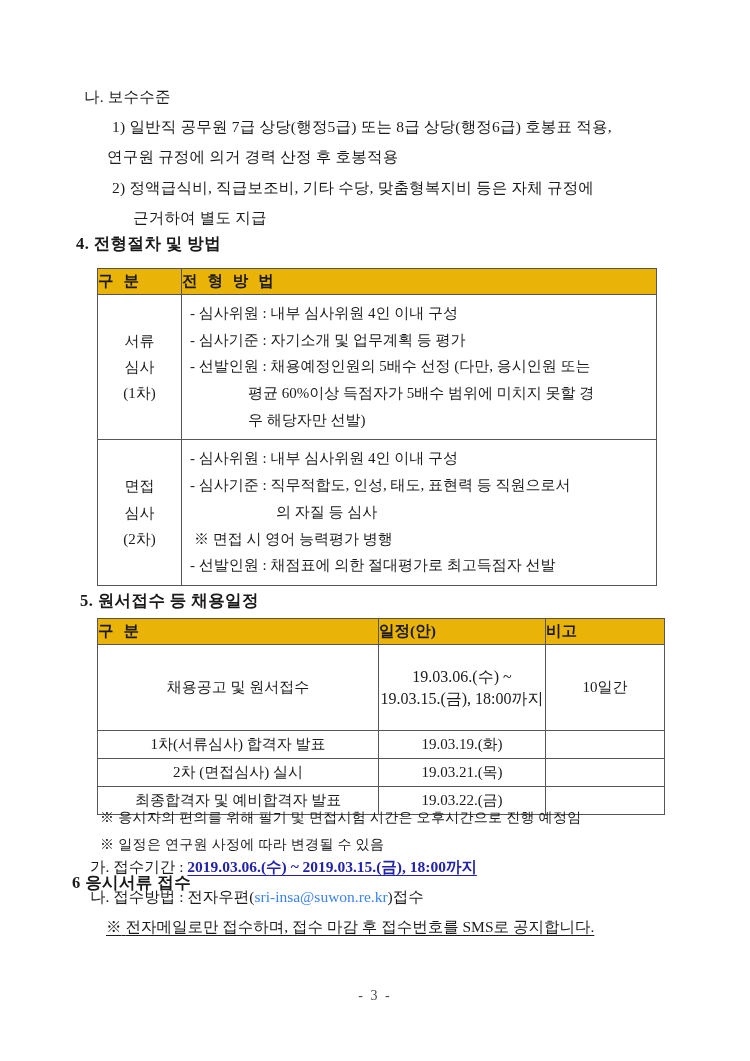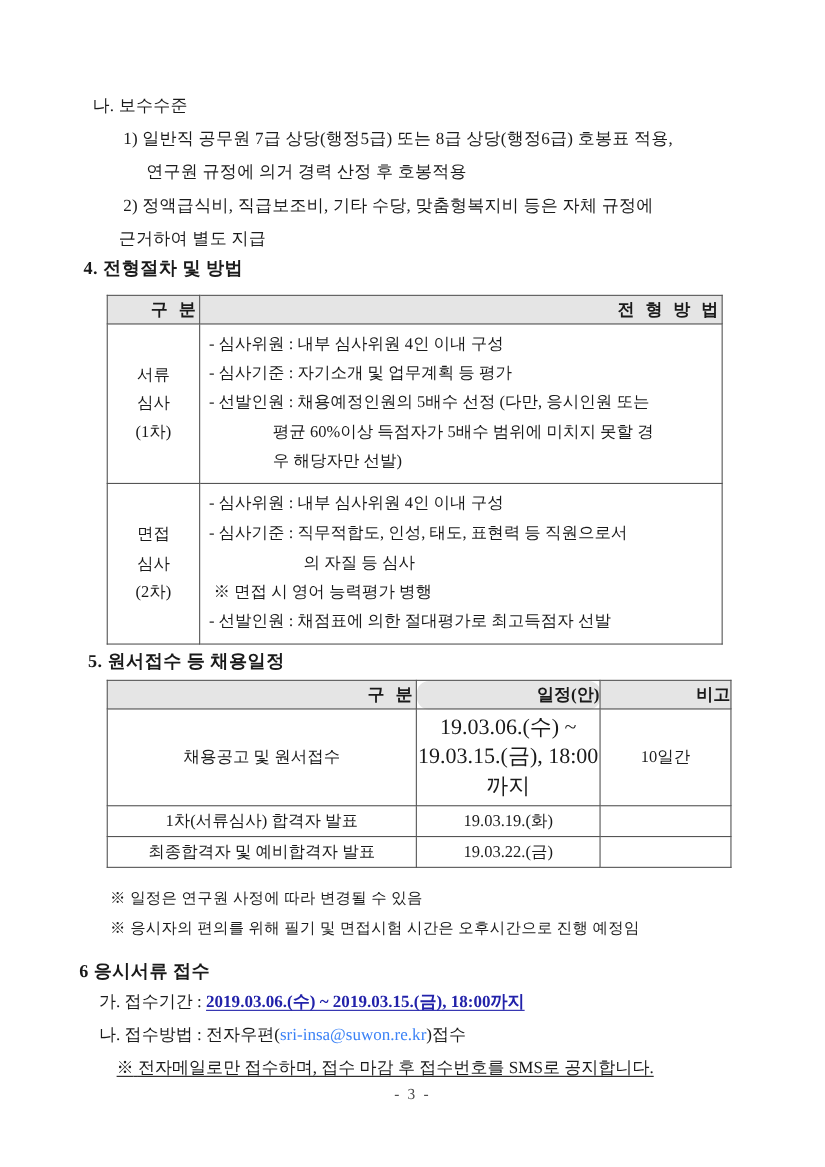--- a/index.html
+++ b/index.html
@@ -34,44 +34,44 @@
   .section-head {
     font-size: 16.5px;
     font-weight: bold;
     letter-spacing: 0.4px;
     white-space: nowrap;
   }
 
   .blk-intro { position: absolute; left: 84px; top: 82px; }
   .blk-intro .l1 { margin-left: 0px; }
   .blk-intro .l2 { margin-left: 28px; }
-  .blk-intro .l3 { margin-left: 49px; }
+  .blk-intro .l3 { margin-left: 23px; }
   .blk-intro .l4 { margin-left: 28px; }
-  .blk-intro .l5 { margin-left: 24px; }
+  .blk-intro .l5 { margin-left: 49px; }
 
   .head4 { position: absolute; left: 76px; top: 233px; }
   .head5 { position: absolute; left: 80px; top: 590px; }
   .head6 { position: absolute; left: 72px; top: 872px; }
 
   
   table {
     border-collapse: collapse;
     position: absolute;
     table-layout: fixed;
   }
   table td, table th {
     border: 1px solid #555555;
     font-size: 15px;
     font-weight: normal;
     padding: 0;
     vertical-align: middle;
   }
   .thead-cell {
-    background: #e5e5e5;
-    text-align: right;
+    background: #eab308;
+    text-align: left;
     font-weight: bold;
     letter-spacing: 3px;
     height: 25px;
     font-size: 15.5px;
   }
   .thead-cell.tight { letter-spacing: 0px; }
 
   
   #table-process {
     left: 97px;
@@ -109,47 +109,47 @@
     left: 97px;
     top: 618px;
     width: 566px;
   }
   #table-schedule td {
     text-align: center;
     height: 27px;
     font-size: 15px;
   }
   #table-schedule .c1 { width: 280px; }
-  #table-schedule .c2 { width: 166px; border-radius: 11px; }
+  #table-schedule .c2 { width: 166px; }
   #table-schedule .c3 { width: 118px; }
   #table-schedule .two-line {
     line-height: 1.35;
-    padding: 3px 0;
-    font-size: 20px;
+    padding: 21px 0;
+    font-size: 16px;
     margin-top: 31px;
   }
   #table-schedule .bold-row td { font-weight: bold; letter-spacing: 1px; }
   #table-schedule .bold-row td.c2 { letter-spacing: 0px; }
 
   
   .notes {
     position: absolute;
     left: 100px;
     top: 804px;
   }
   .notes .nline {
     font-size: 14px;
     line-height: 1.95;
     white-space: nowrap;
     letter-spacing: 0.3px;
   }
   .notes .mark { margin-right: 4px; }
 
   
-  .blk6 { position: absolute; left: 90px; top: 896px; }
+  .blk6 { position: absolute; left: 90px; top: 852px; }
   .blk6 .l { font-size: 15.5px; line-height: 1.95; white-space: nowrap; }
   .blk6 .indent1 { margin-left: 0px; }
   .blk6 .indent2 { margin-left: 16px; }
   .hl-blue {
     color: #2222aa;
     font-weight: bold;
     text-decoration: underline;
     text-underline-offset: 3px;
   }
   .mail-blue { color: #3b82f6; }
@@ -235,33 +235,38 @@
           <div>19.03.15.(금), 18:00까지</div>
         </td>
         <td class="c3">10일간</td>
       </tr>
       <tr>
         <td class="c1">1차(서류심사) 합격자 발표</td>
         <td class="c2">19.03.19.(화)</td>
         <td class="c3"></td>
       </tr>
       <tr>
+        <td class="c1">2차 (면접심사) 실시</td>
+        <td class="c2">19.03.21.(목)</td>
+        <td class="c3"></td>
+      </tr>
+      <tr>
         <td class="c1">최종합격자 및 예비합격자 발표</td>
         <td class="c2">19.03.22.(금)</td>
         <td class="c3"></td>
       </tr>
     </tbody>
   </table>
 
   <div class="notes">
     <div class="nline">
+      <span class="mark">※</span><span>응시자의 편의를 위해 필기 및 면접시험 시간은 오후시간으로 진행 예정임</span>
+    </div>
+    <div class="nline">
       <span class="mark">※</span><span>일정은 연구원 사정에 따라 변경될 수 있음</span>
-    </div>
-    <div class="nline">
-      <span class="mark">※</span><span>응시자의 편의를 위해 필기 및 면접시험 시간은 오후시간으로 진행 예정임</span>
     </div>
   </div>
 
   <div class="section-head head6">6 응시서류 접수</div>
 
   <div class="blk6">
     <div class="l indent1">
       <span>가. 접수기간 : </span><span class="hl-blue">2019.03.06.(수) ~ 2019.03.15.(금), 18:00까지</span>
     </div>
     <div class="l indent1">

